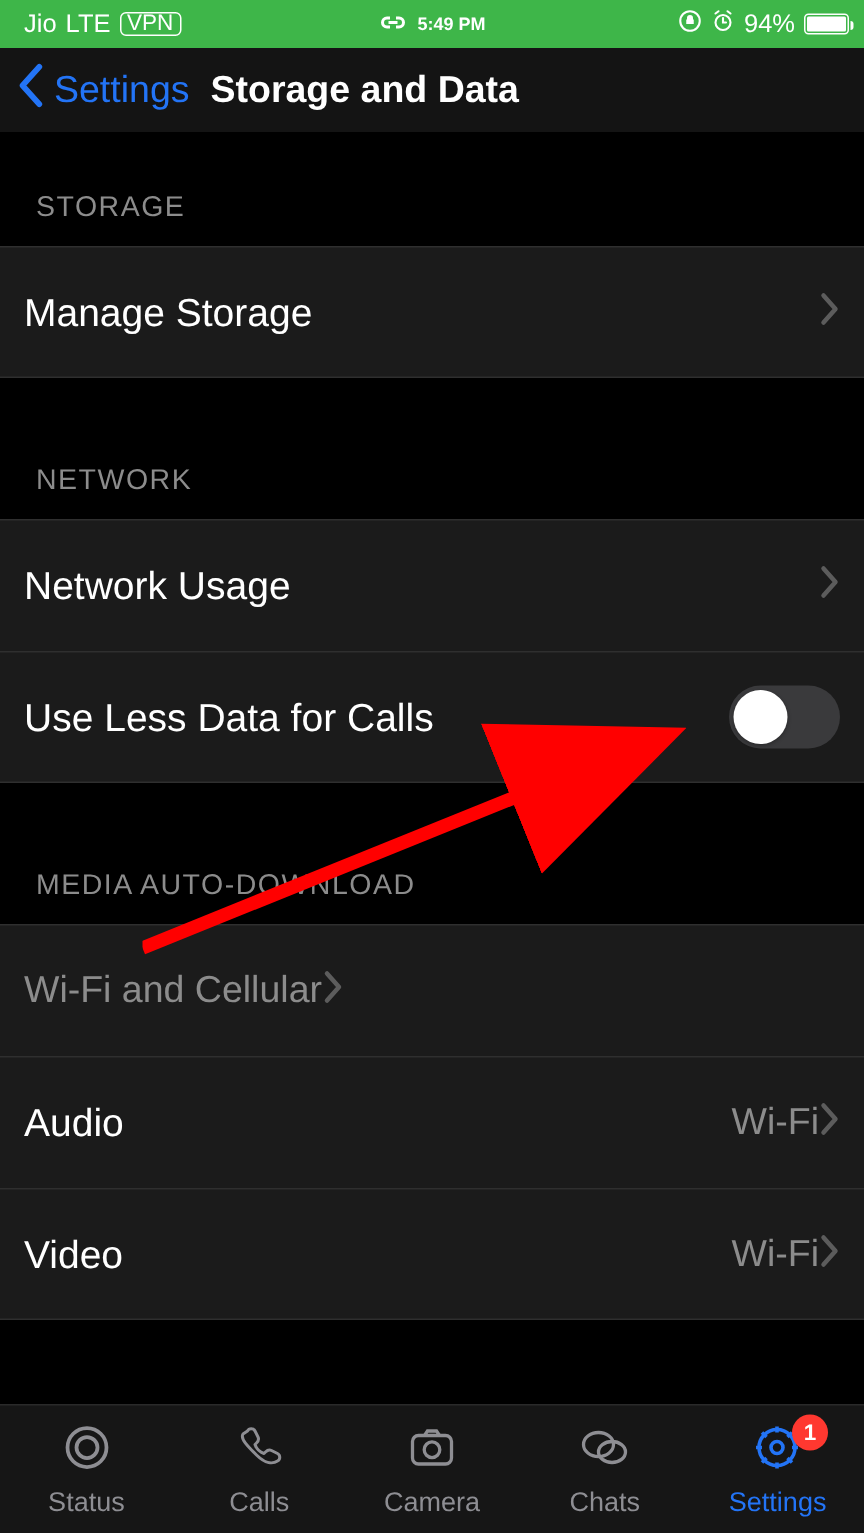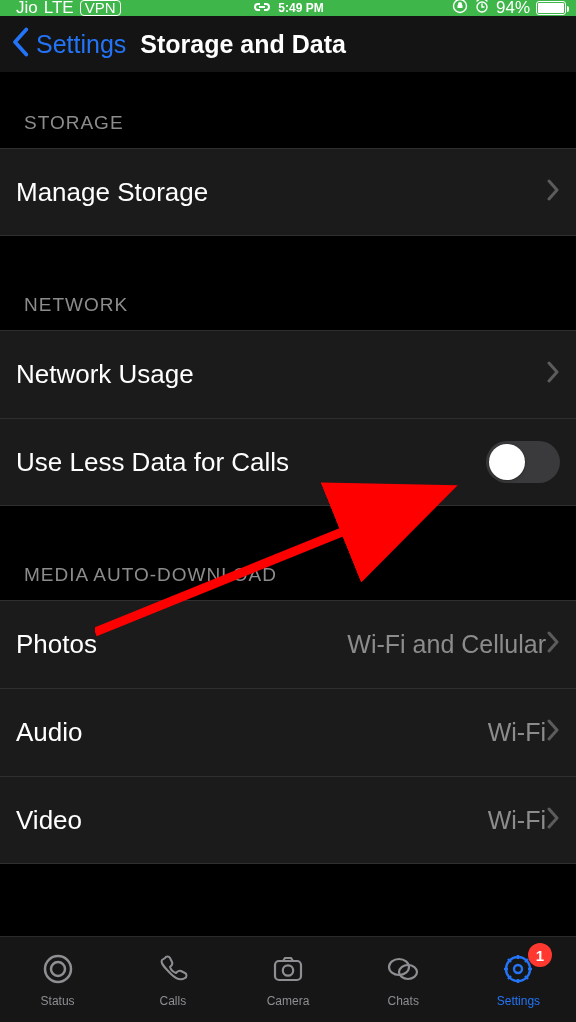--- a/index.html
+++ b/index.html
@@ -1,19 +1,19 @@
 <!DOCTYPE html>
 <html><head>
 <meta charset="utf-8">
 <style>
   * { margin: 0; padding: 0; box-sizing: border-box; font-family: -apple-system, "Helvetica Neue", Arial, sans-serif; }
   html, body { width: 576px; height: 1022px; background: #000; color: #fff; overflow: hidden; }
 
   
-  .statusbar { height: 16px; background: #3eb649; display: flex; align-items: center; padding: 0 10px; font-size: 17px; font-weight: 500; color: #fff; }
+  .statusbar { height: 32px; background: #3eb649; display: flex; align-items: center; padding: 0 10px; font-size: 17px; font-weight: 500; color: #fff; }
   .sb-left, .sb-center, .sb-right { display: flex; align-items: center; gap: 6px; }
   .sb-left { flex: 1; }
   .sb-center { flex: 0 0 auto; font-weight: 600; font-size:12px;}
   .sb-right { flex: 1; justify-content: flex-end; }
   .sig-bars { display: flex; align-items: flex-end; gap: 2px; }
   .sig-bars span { width: 4px; background: rgba(255,255,255,.4); }
   .sig-bars span.on { background: #fff; }
   .sig-bars span:nth-child(1){height:6px}.sig-bars span:nth-child(2){height:9px}
   .sig-bars span:nth-child(3){height:12px}.sig-bars span:nth-child(4){height:15px}
   .vpn-ind { border: 1.5px solid #fff; border-radius: 4px; font-size: 15px; padding: 0 4px; line-height:14px; font-weight:400;}
@@ -41,21 +41,21 @@
 
   
   .toggle { width:74px; height:42px; border-radius:21px; background:#3a3a3c; position:relative; }
   .toggle .knob { position:absolute; left:3px; top:3px; width:36px; height:36px; border-radius:50%; background:#fff; box-shadow:0 1px 3px rgba(0,0,0,.3);}
 
   
   .tabbar { position:absolute; bottom:0; left:0; right:0; height:86px; background:#161616; border-top:1px solid #2a2a2a; display:flex; }
   .tab { flex:1; display:flex; flex-direction:column; align-items:center; justify-content:center; color:#8e8e93; font-size:15px; gap:4px; position:relative;}
   .tab.active { color:#2374f6; }
   .tab svg { width:36px; height:36px; }
-  .tab .t-label{font-size:12px;}
+  .tab .t-label{font-size:18px;}
   .badge { position:absolute; top:6px; right:24px; min-width:24px; height:24px; border-radius:12px; background:#ff3830; color:#fff; font-size:15px; font-weight:600; display:flex; align-items:center; justify-content:center; padding:0 4px;}
 
   
   .arrow-overlay { position:absolute; left:95px; top:472px; pointer-events:none; }
   .spacer { height: 28px; background:#000; }
 </style>
 </head>
 <body>
 
 <div class="statusbar">
@@ -135,21 +135,20 @@
         <span class="knob"></span>
       </span>
   </div>
 </div>
 
 <div class="spacer"></div>
 
 <div class="section-header">MEDIA AUTO-DOWNLOAD</div>
 <div class="group">
   <div class="row">
-    <span class="label">Photos</span>
     <span class="value">Wi-Fi and Cellular</span>
     <span class="chev">
       <svg width="14" height="22" viewBox="0 0 14 22">
           <path d="M3 2l8 9-8 9" stroke="#5c5c5c" stroke-width="3" fill="none" stroke-linecap="round" stroke-linejoin="round"></path>
         </svg>
     </span>
   </div>
   <div class="row">
     <span class="label">Audio</span>
     <span class="value">Wi-Fi</span>

